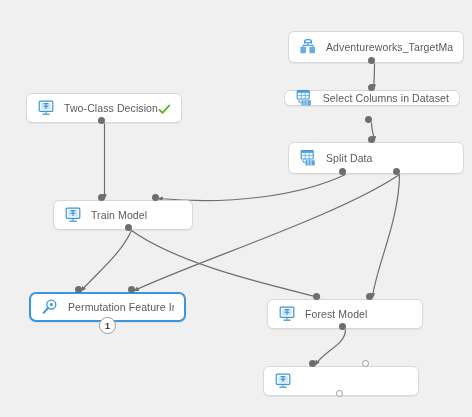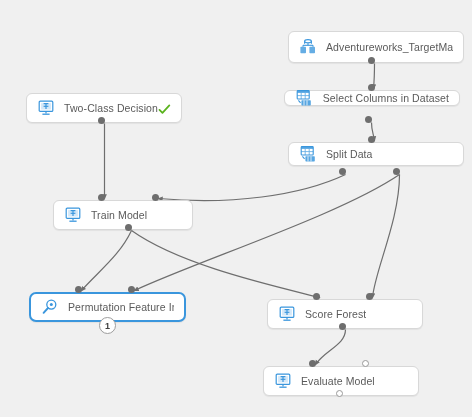--- a/index.html
+++ b/index.html
@@ -139,21 +139,21 @@
         <span class="node-icon"><svg viewBox="0 0 18 18" width="18" height="18">
             <rect x="2.2" y="1.6" width="12" height="8.4" rx="0.8" fill="none" stroke="#3a96dd" stroke-width="1.1"></rect>
             <rect x="2.2" y="1.6" width="12" height="2.3" fill="#3a96dd" opacity="0.85"></rect>
             <path d="M6.2 3.9 v6.1 M10.2 3.9 v6.1 M2.2 6.6 h12" stroke="#3a96dd" stroke-width="0.9" opacity="0.75"></path>
             <path d="M3.4 11.4 l2.2 2.4" stroke="#3a96dd" stroke-width="1.1" fill="none"></path>
             <rect x="6.4" y="11.3" width="9.4" height="5.1" rx="0.7" fill="#3a96dd" opacity="0.85"></rect>
             <path d="M9.0 11.3 v5.1 M12.0 11.3 v5.1" stroke="#ffffff" stroke-width="0.8"></path>
           </svg></span>
         <span class="node-label">Select Columns in Dataset</span>
       </div>
-      <div class="node" style="left: 288px; top: 142px; width: 176px; height: 24px;">
+      <div class="node" style="left: 288px; top: 142px; width: 176px; height: 32px;">
         <span class="node-icon"><svg viewBox="0 0 18 18" width="18" height="18">
             <rect x="2.2" y="1.6" width="12" height="8.4" rx="0.8" fill="none" stroke="#3a96dd" stroke-width="1.1"></rect>
             <rect x="2.2" y="1.6" width="12" height="2.3" fill="#3a96dd" opacity="0.85"></rect>
             <path d="M6.2 3.9 v6.1 M10.2 3.9 v6.1 M2.2 6.6 h12" stroke="#3a96dd" stroke-width="0.9" opacity="0.75"></path>
             <path d="M3.4 11.4 l2.2 2.4" stroke="#3a96dd" stroke-width="1.1" fill="none"></path>
             <rect x="6.4" y="11.3" width="9.4" height="5.1" rx="0.7" fill="#3a96dd" opacity="0.85"></rect>
             <path d="M9.0 11.3 v5.1 M12.0 11.3 v5.1" stroke="#ffffff" stroke-width="0.8"></path>
           </svg></span>
         <span class="node-label">Split Data</span>
       </div>
@@ -193,32 +193,31 @@
       <div class="badge" style="left: 99px; top: 317px;">1</div>
       <div class="node" style="left: 267px; top: 299px; width: 156px; height: 30px;">
         <span class="node-icon"><svg viewBox="0 0 18 18" width="18" height="18">
             <rect x="2.2" y="2.2" width="13.6" height="10.2" rx="1" fill="none" stroke="#3a96dd" stroke-width="1.2"></rect>
             <rect x="4.1" y="4.1" width="9.8" height="6.4" fill="#3a96dd" opacity="0.22"></rect>
             <path d="M6.6 4.6 h4.8 M9 4.6 v5.4" stroke="#3a96dd" stroke-width="1.15"></path>
             <path d="M6.6 7.3 h4.8" stroke="#3a96dd" stroke-width="1.15"></path>
             <path d="M9 12.4 v2.0" stroke="#3a96dd" stroke-width="1.2"></path>
             <path d="M5.4 15.2 h7.2" stroke="#3a96dd" stroke-width="1.3"></path>
           </svg></span>
-        <span class="node-label">Score Forest</span>
+        <span class="node-label">Forest Model</span>
       </div>
       <div class="node" style="left: 263px; top: 366px; width: 156px; height: 30px;">
         <span class="node-icon"><svg viewBox="0 0 18 18" width="18" height="18">
             <rect x="2.2" y="2.2" width="13.6" height="10.2" rx="1" fill="none" stroke="#3a96dd" stroke-width="1.2"></rect>
             <rect x="4.1" y="4.1" width="9.8" height="6.4" fill="#3a96dd" opacity="0.22"></rect>
             <path d="M6.6 4.6 h4.8 M9 4.6 v5.4" stroke="#3a96dd" stroke-width="1.15"></path>
             <path d="M6.6 7.3 h4.8" stroke="#3a96dd" stroke-width="1.15"></path>
             <path d="M9 12.4 v2.0" stroke="#3a96dd" stroke-width="1.2"></path>
             <path d="M5.4 15.2 h7.2" stroke="#3a96dd" stroke-width="1.3"></path>
           </svg></span>
-        <span class="node-label">Evaluate Model</span>
       </div>
     </div>
   <div id="ports-layer">
       <div class="port" style="left: 367.5px; top: 56.5px;"></div>
       <div class="port" style="left: 367.5px; top: 83.5px;"></div>
       <div class="port" style="left: 364.5px; top: 115.5px;"></div>
       <div class="port" style="left: 367.5px; top: 135.5px;"></div>
       <div class="port" style="left: 338.5px; top: 167.5px;"></div>
       <div class="port" style="left: 392.5px; top: 167.5px;"></div>
       <div class="port" style="left: 97.5px; top: 116.5px;"></div>

